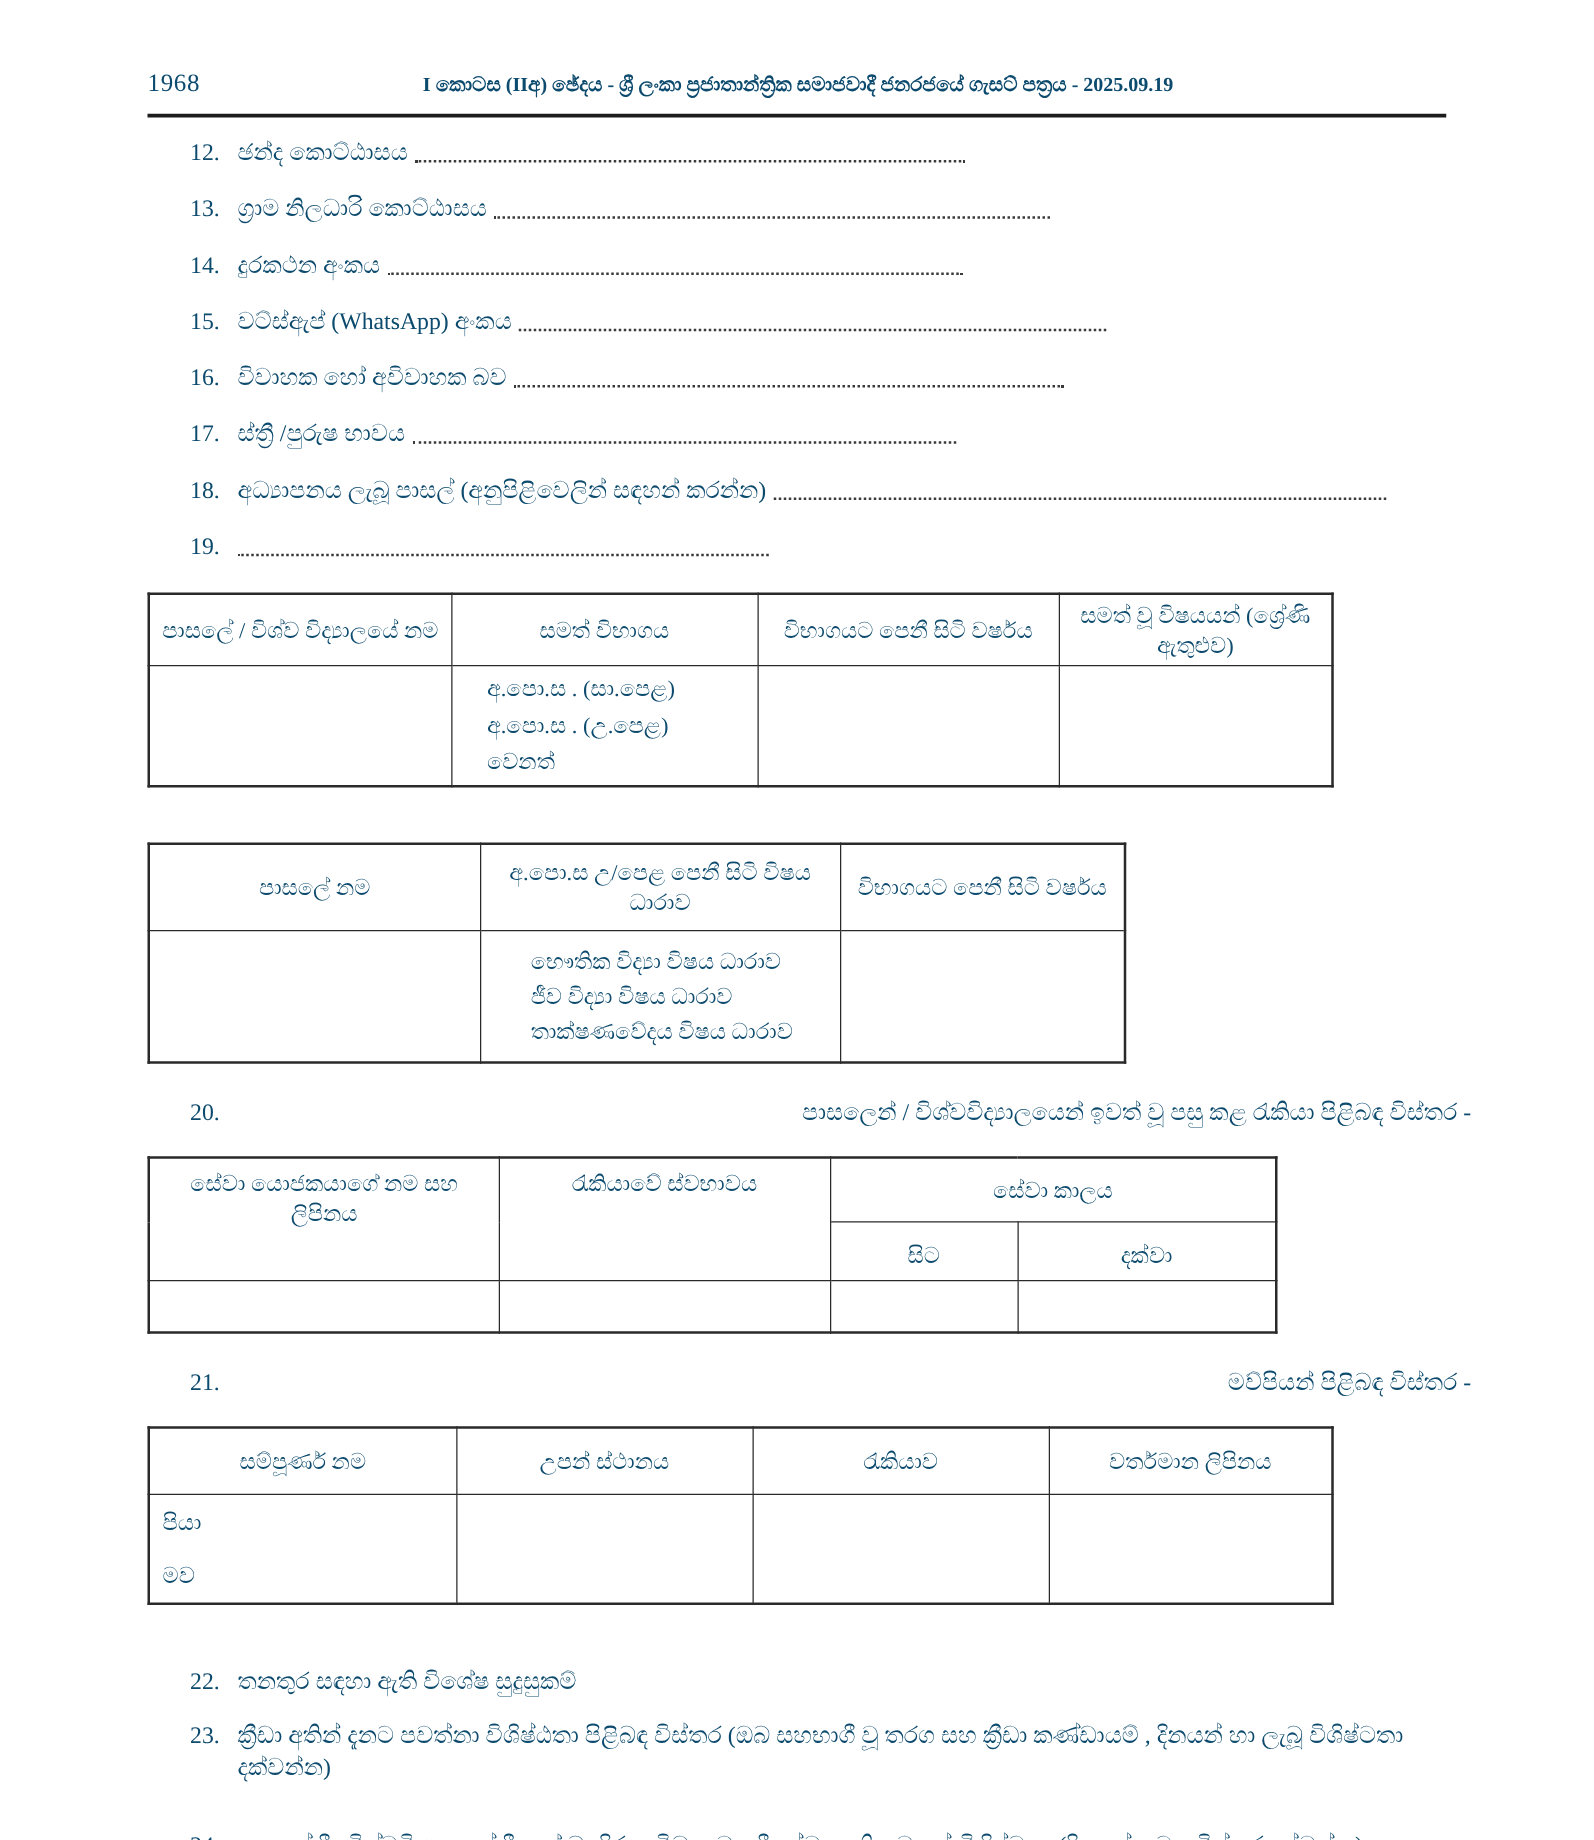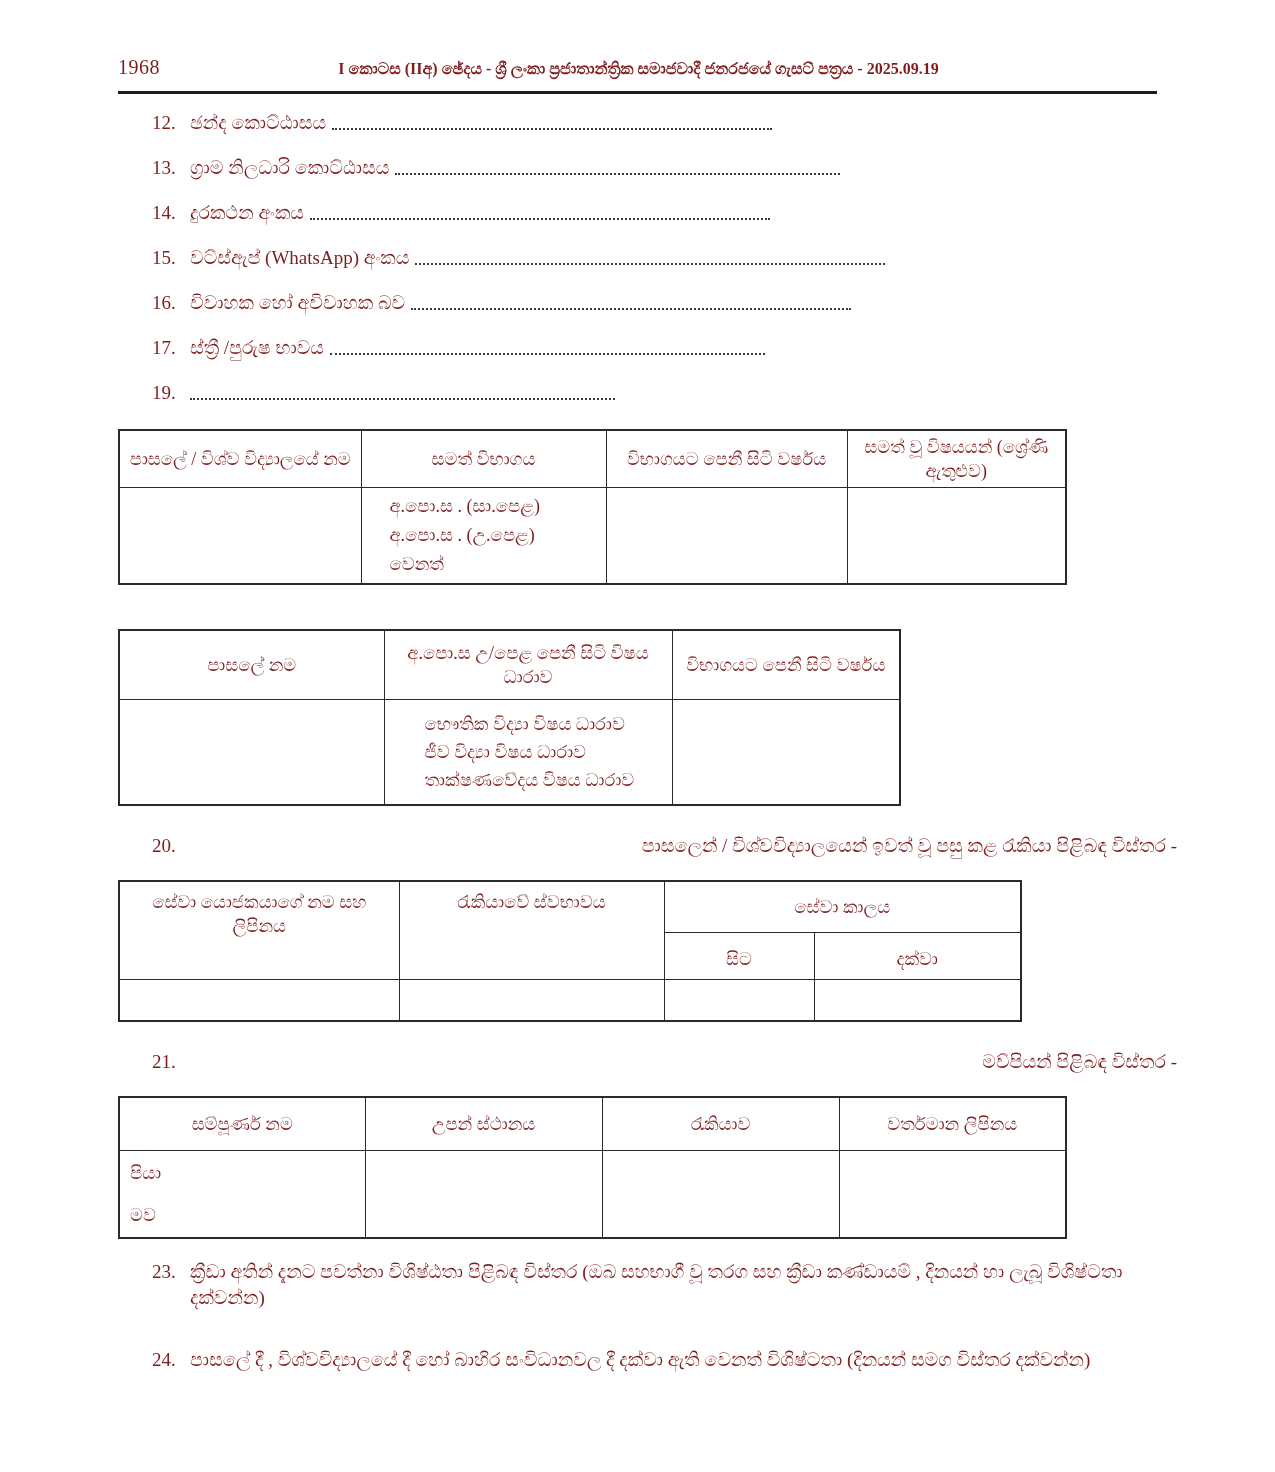--- a/index.html
+++ b/index.html
@@ -1,20 +1,20 @@
 <!DOCTYPE html>
 <html><head>
 <meta charset="utf-8">
 <style>
   html,body{margin:0;padding:0;background:#ffffff;}
   .page{
     position:relative;
     width:1275px;height:1472px;
     background:#ffffff;
-    color:#7f1d1d;
+    color:#0c4a6e;
     font-family:"Liberation Serif","DejaVu Serif",serif;
     font-size:19px;
     overflow:hidden;
     box-sizing:border-box;
   }
   
   .header{
     margin:56px 118px 0 118px;
     padding-bottom:12px;
     border-bottom:3px solid #1c1c1c;
@@ -123,20 +123,25 @@
     <div class="form-line">
       <span class="no">16.</span>
       <span class="lbl">විවාහක හෝ අවිවාහක බව</span>
       <span class="dots" style="width:440px"></span>
     </div>
     <div class="form-line">
       <span class="no">17.</span>
       <span class="lbl">ස්ත්‍රී /පුරුෂ භාවය</span>
       <span class="dots" style="width:435px"></span>
     </div>
+    <div class="form-line">
+      <span class="no">18.</span>
+      <span class="lbl">අධ්‍යාපනය ලැබූ පාසල් (අනුපිළිවෙලින් සඳහන් කරන්න)</span>
+      <span class="dots" style="width:490px"></span>
+    </div>
     <div class="form-line" style="margin-bottom:0">
       <span class="no">19.</span>
       <span class="dots" style="width:425px"></span>
     </div>
 
     <table class="t1">
       <colgroup>
         <col style="width:242px">
           <col style="width:245px">
           <col style="width:241px">
@@ -241,20 +246,24 @@
           <div class="p1">පියා</div>
           <div>මව</div>
         </td>
         <td></td>
         <td></td>
         <td></td>
       </tr>
     </tbody>
       </table>
 
+    <div class="form-line mt-lg para">
+      <span class="no">22.</span>
+      <span class="lbl">තනතුර සඳහා ඇති විශේෂ සුදුසුකම්</span>
+    </div>
     <div class="form-line mt-sm para">
       <span class="no">23.</span>
       <span class="lbl lbl-wrap">ක්‍රීඩා අතින් දැනට පවත්නා විශිෂ්ඨතා පිළිබඳ විස්තර (ඔබ සහභාගී වූ තරග සහ ක්‍රීඩා කණ්ඩායම් , දිනයන් හා ලැබූ විශිෂ්ටතා දක්වන්න)</span>
     </div>
     <div class="form-line mt-24 para">
       <span class="no">24.</span>
       <span class="lbl lbl-wrap">පාසලේ දී , විශ්වවිද්‍යාලයේ දී හෝ බාහිර සංවිධානවල දී දක්වා ඇති වෙනත් විශිෂ්ටතා  (දිනයන් සමග විස්තර දක්වන්න)</span>
     </div>
 
   </div>

